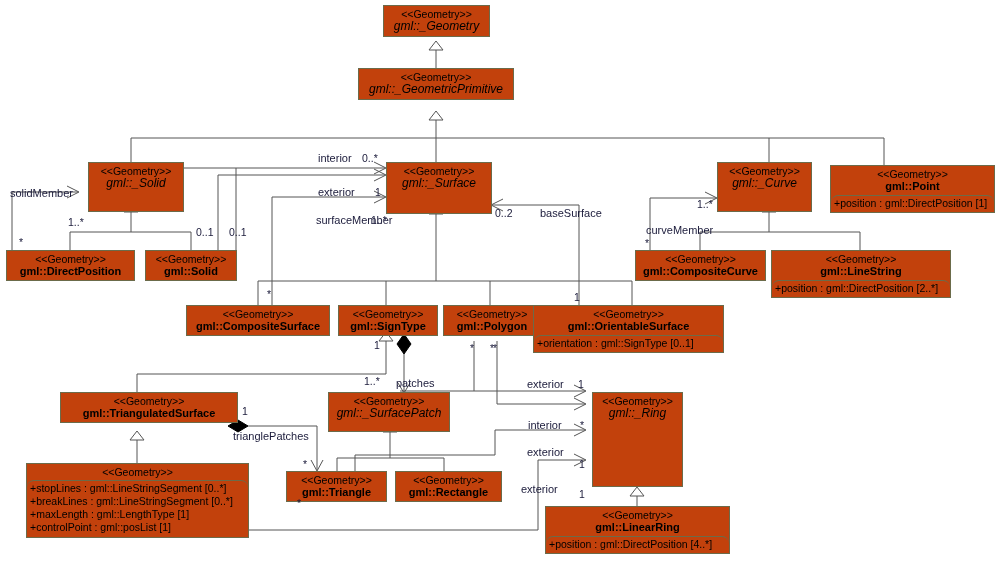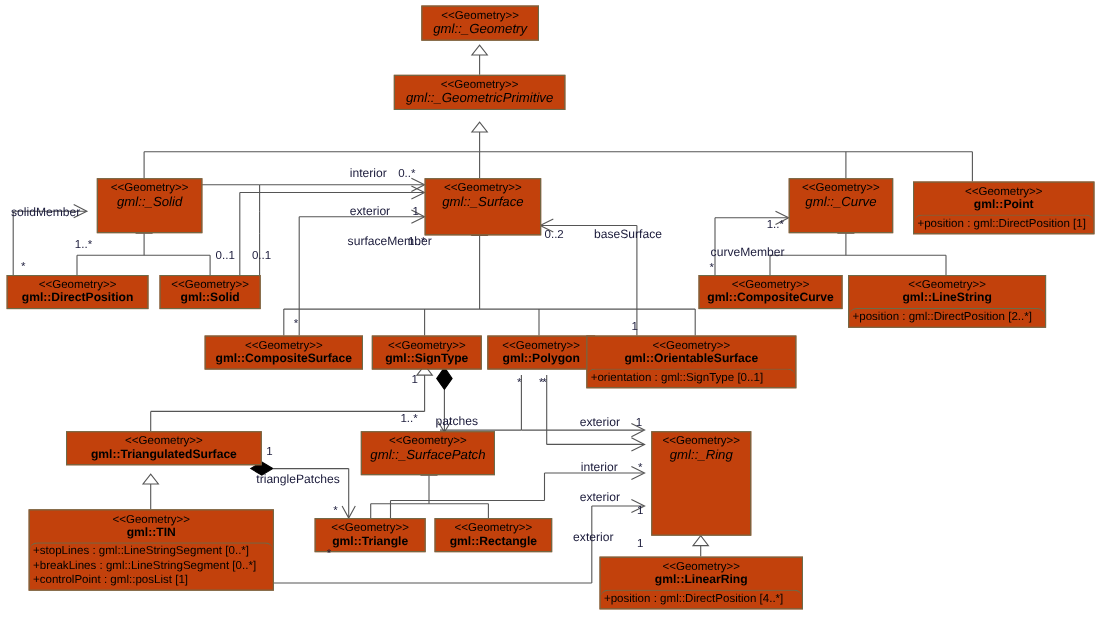--- a/index.html
+++ b/index.html
@@ -313,25 +313,25 @@
   <div class="uml-class" style="left:592px;top:392px;width:91px;height:95px;">
     <div class="uml-head">
       <span class="stereo">&lt;&lt;Geometry&gt;&gt;</span>
       <span class="cname abstract">gml::_Ring</span>
     </div>
   </div>
 
   <div class="uml-class" style="left:26px;top:463px;width:223px;">
     <div class="uml-head">
       <span class="stereo">&lt;&lt;Geometry&gt;&gt;</span>
-      <span class="cname">gml::TIN</span>
     </div>
     <div class="compartment">
       <div class="attr">+stopLines : gml::LineStringSegment [0..*]</div>
       <div class="attr">+breakLines : gml::LineStringSegment [0..*]</div>
+      <div class="attr">+maxLength : gml::LengthType [1]</div>
       <div class="attr">+controlPoint : gml::posList [1]</div>
     </div>
   </div>
 
   <div class="uml-class" style="left:286px;top:471px;width:101px;">
     <div class="uml-head">
       <span class="stereo">&lt;&lt;Geometry&gt;&gt;</span>
       <span class="cname">gml::Triangle</span>
     </div>
   </div>

